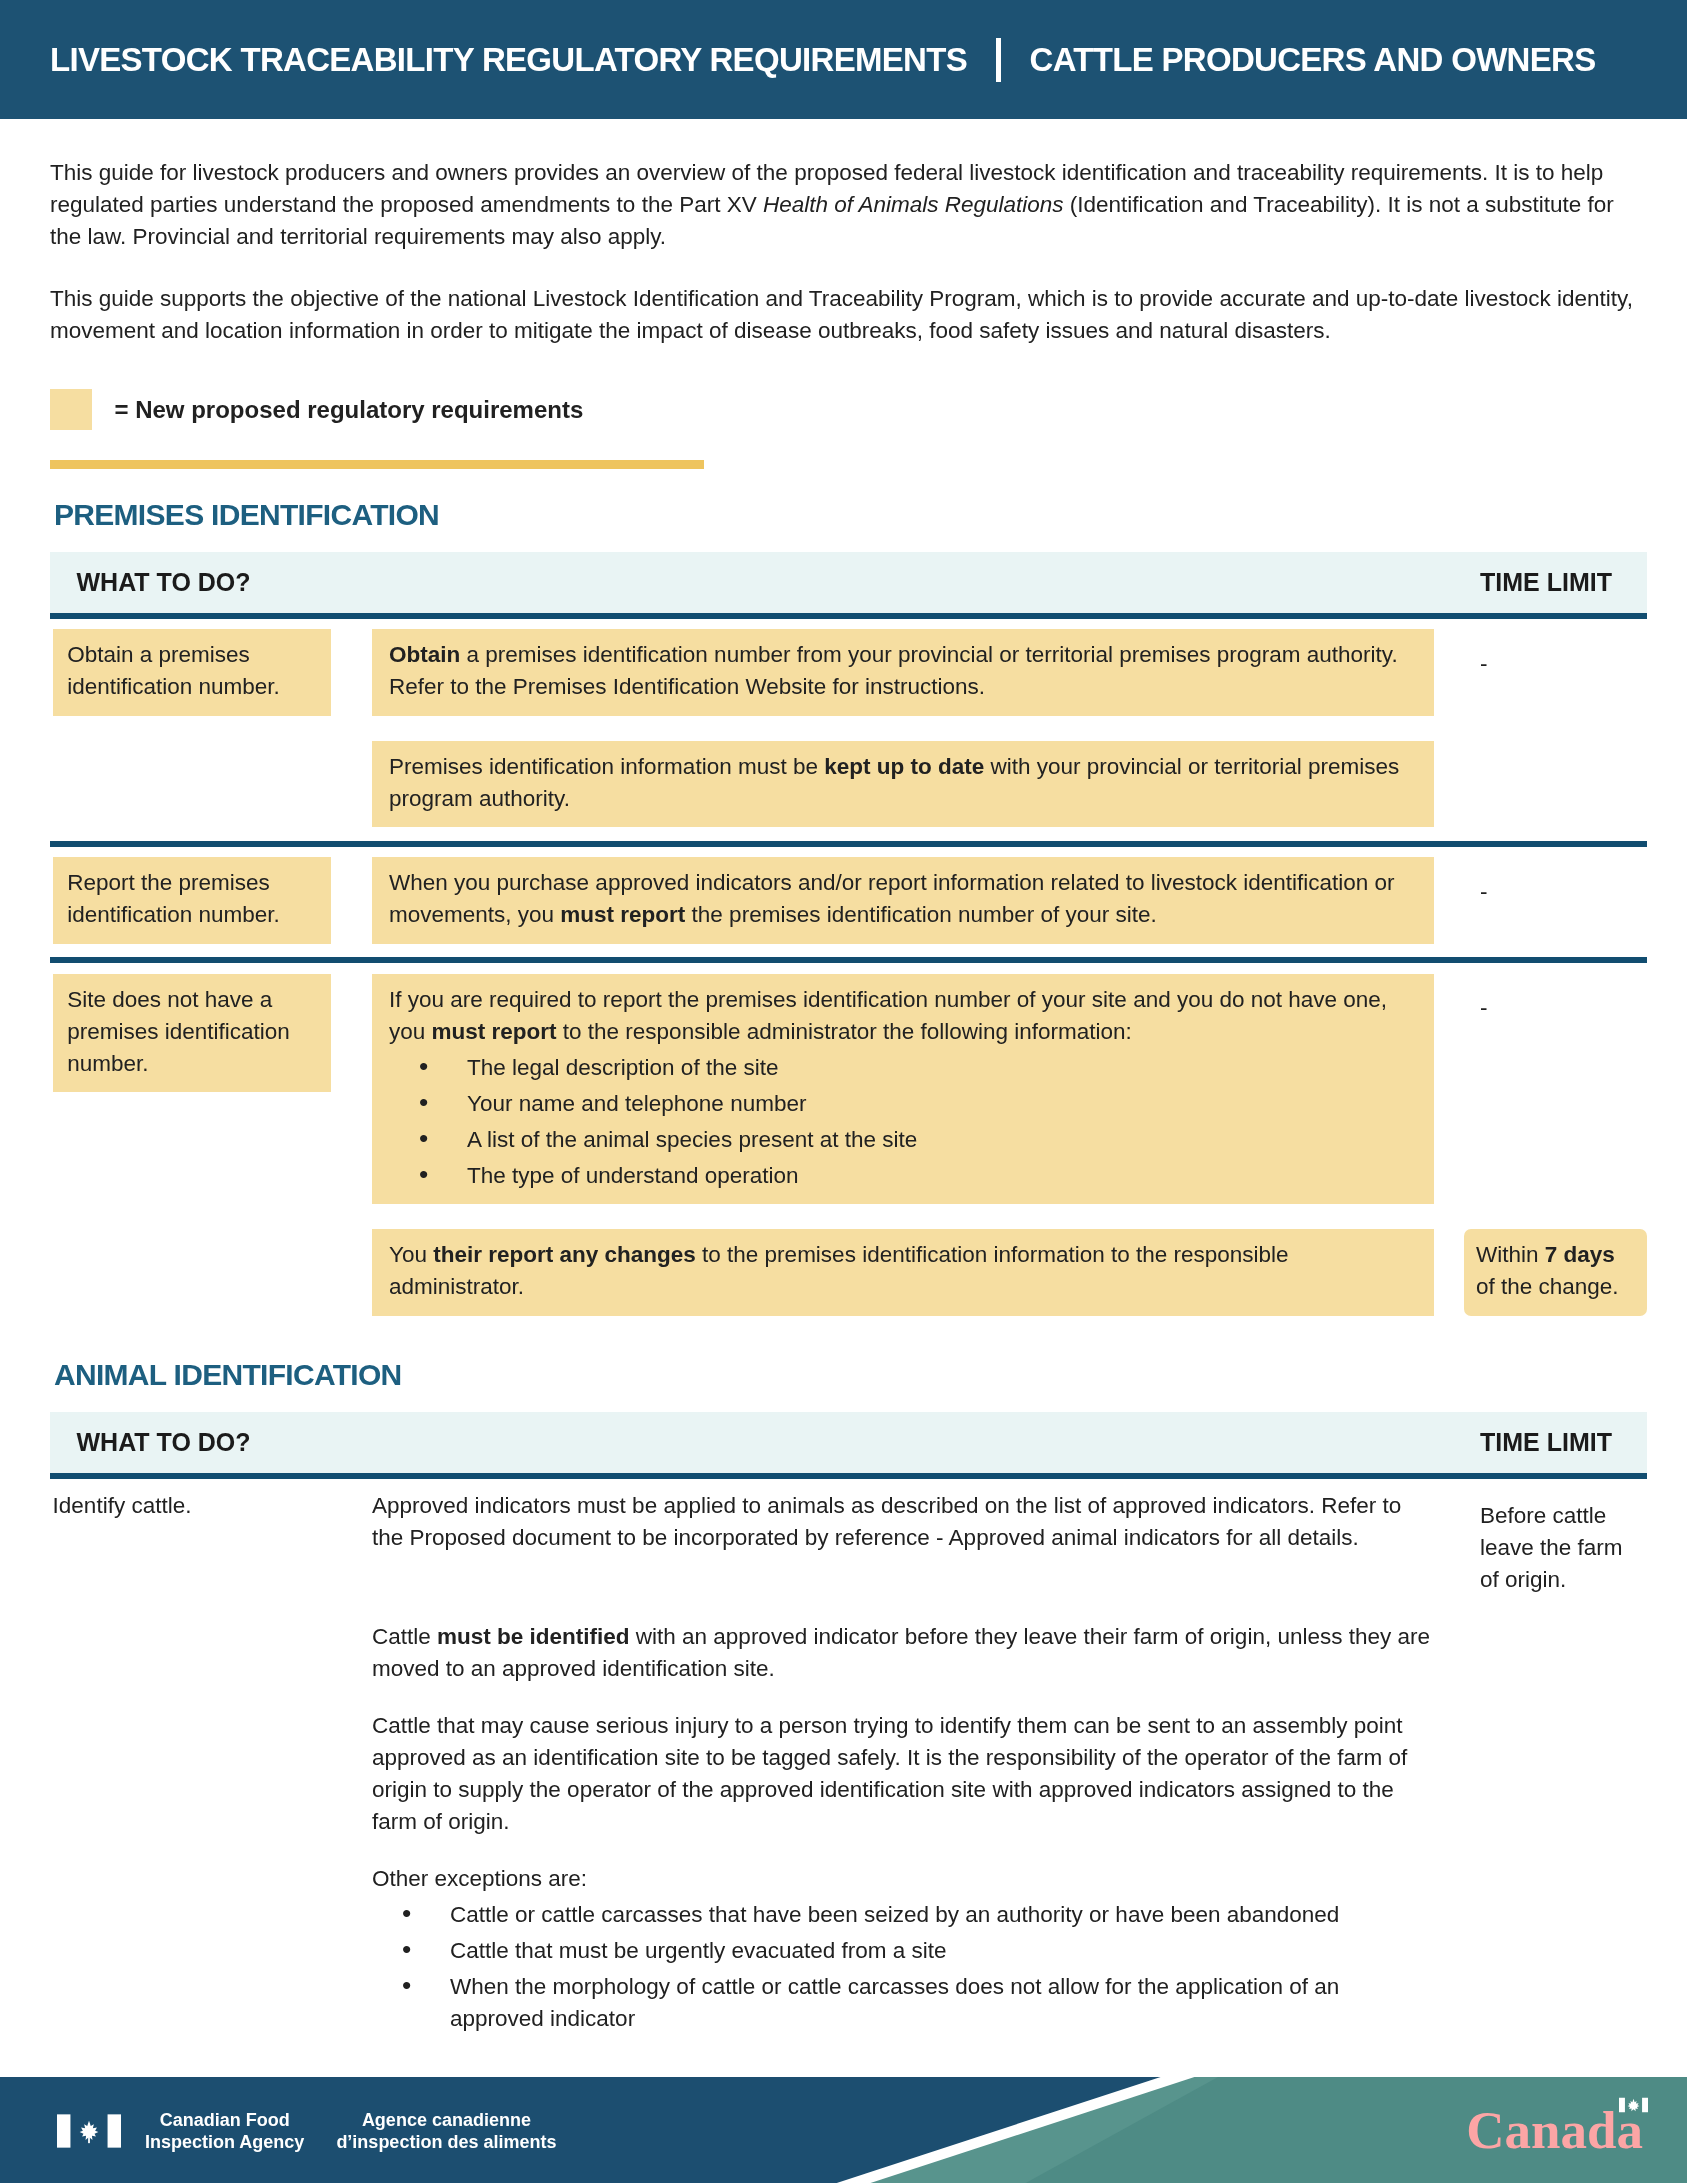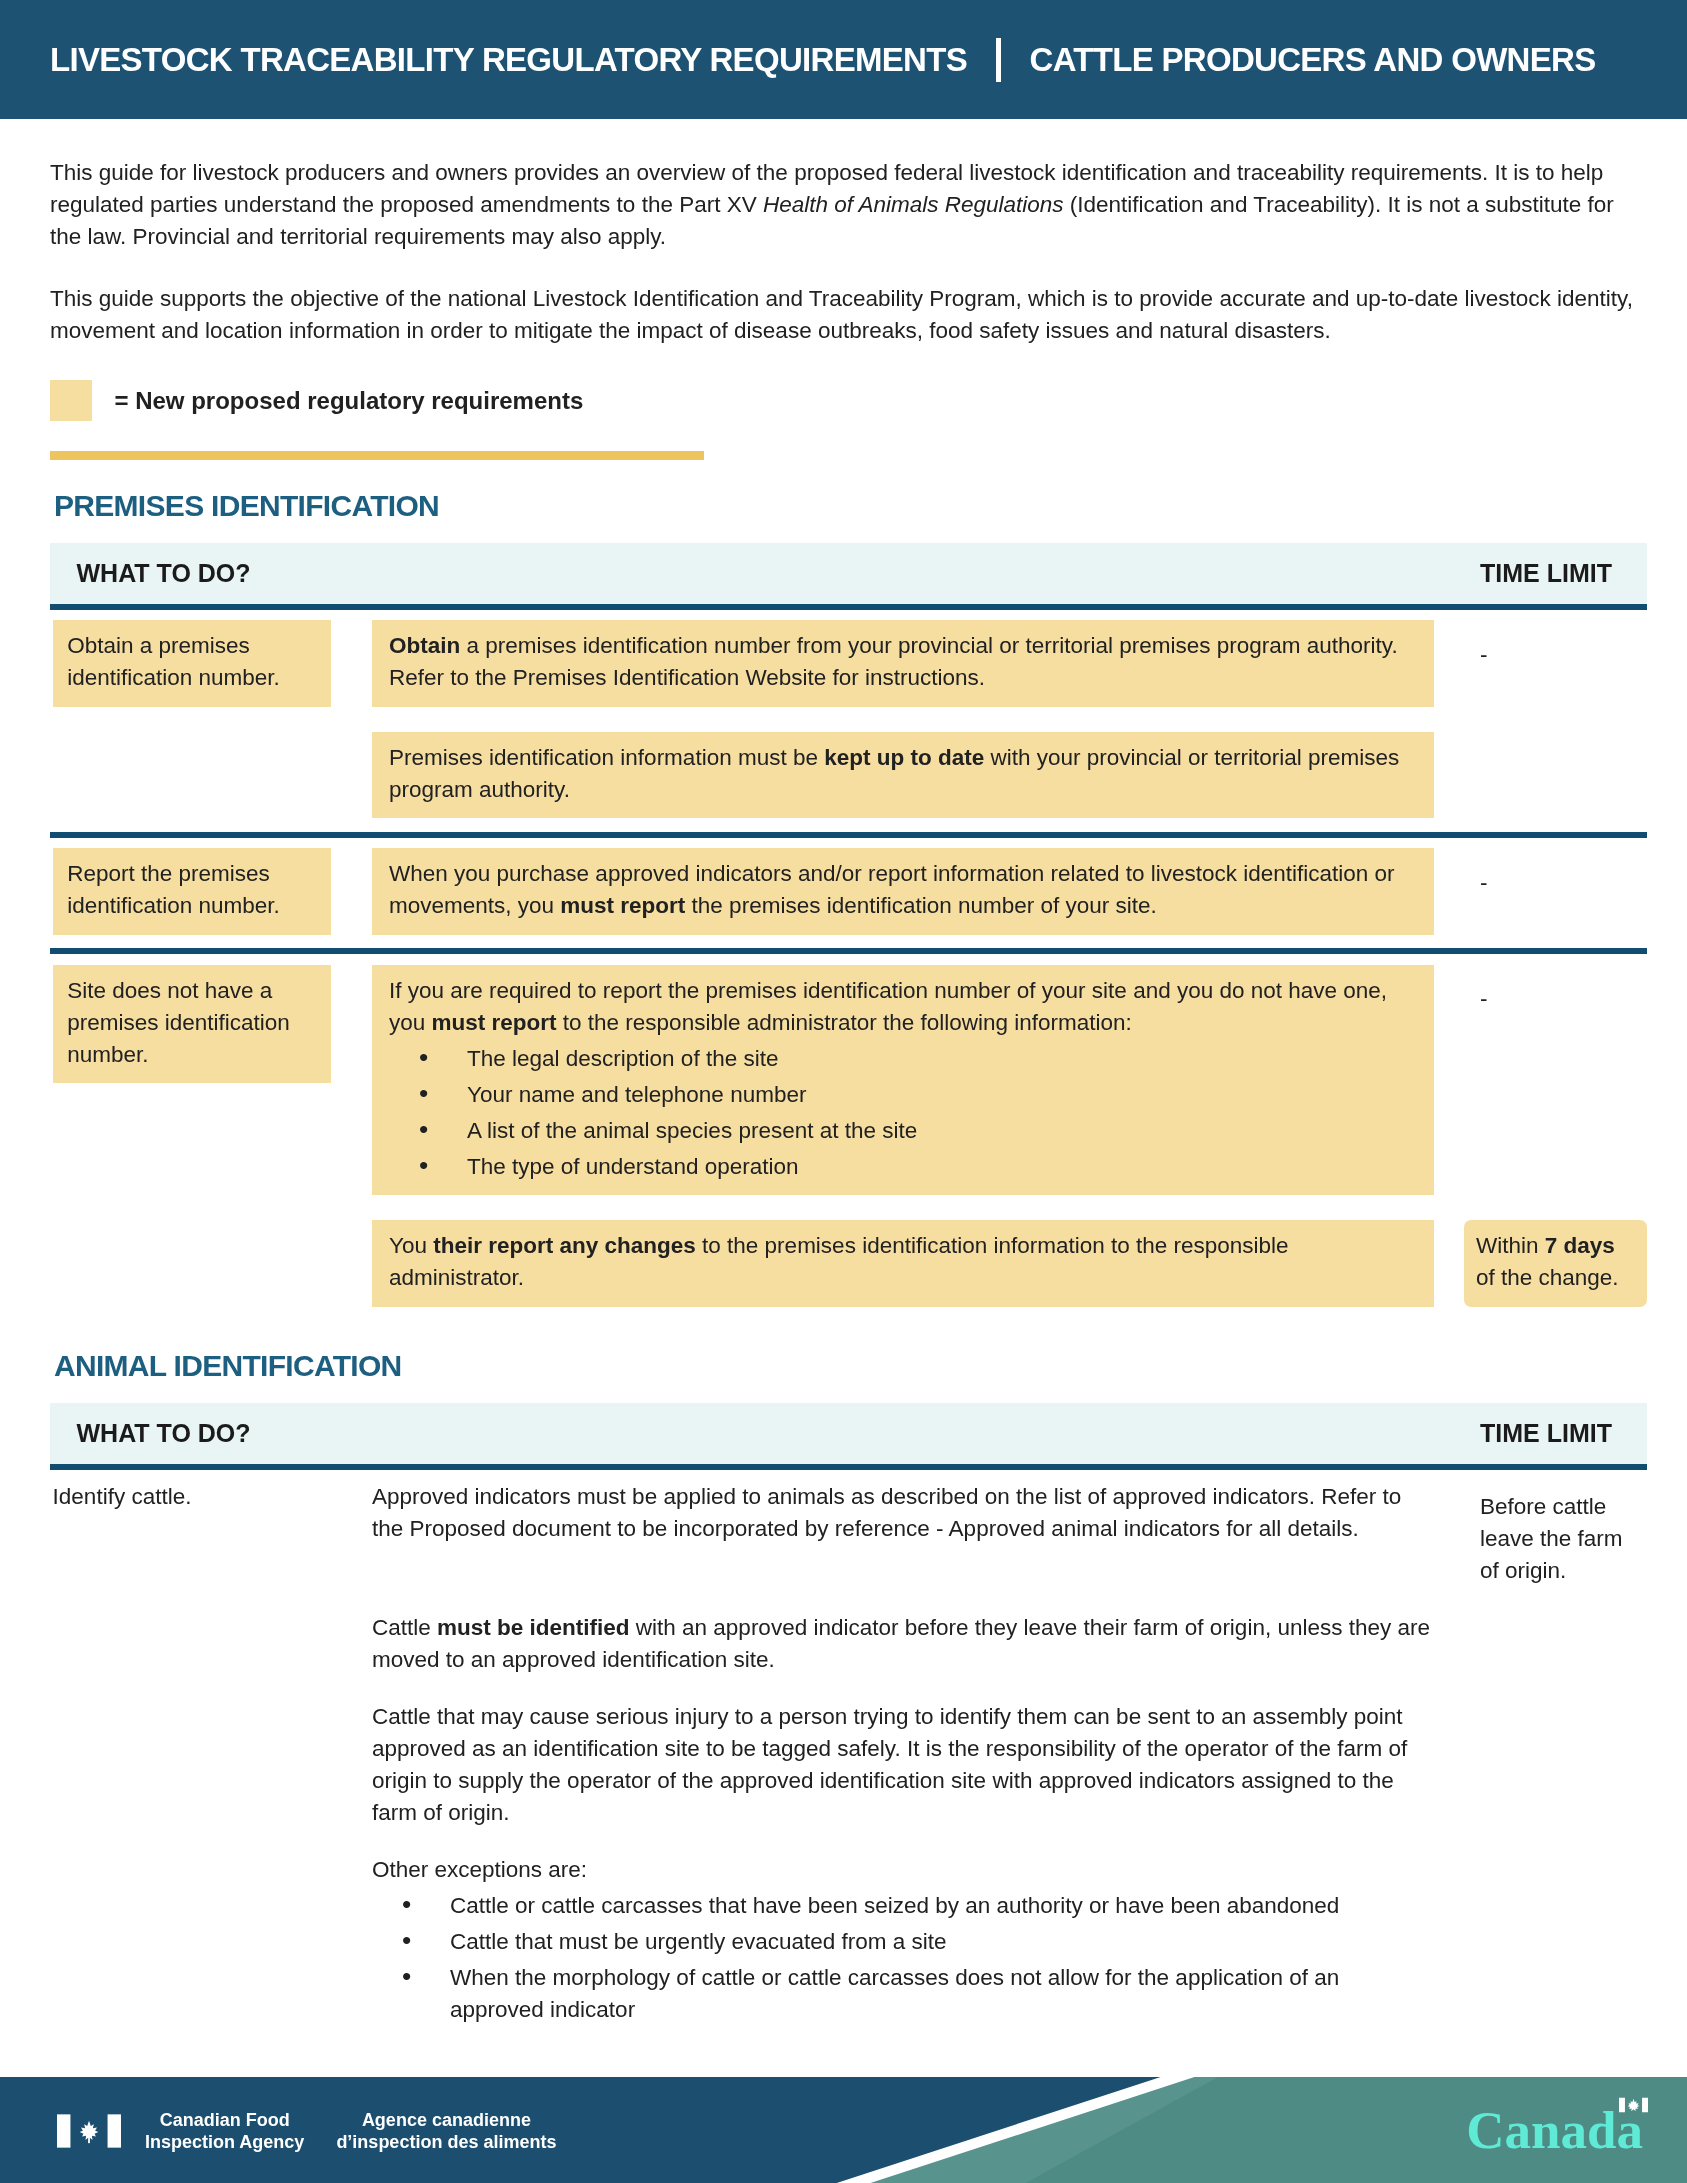--- a/index.html
+++ b/index.html
@@ -33,21 +33,21 @@
   .topbar .ttl{
     color:#fff;font-weight:700;font-size:33px;letter-spacing:-0.7px;white-space:nowrap;
   }
   .topbar .vdiv{
     width:4.6px;height:44px;background:#fff;margin:0 29px;flex:0 0 auto;
   }
   
   main{padding:0 50px;}
   .intro{font-size:22.5px;line-height:32px;margin:38px 0 0;max-width:1588px;}
   .intro.second{margin-top:30px;}
-  .legend{display:flex;align-items:center;gap:22.5px;margin-top:33px;}
+  .legend{display:flex;align-items:center;gap:22.5px;margin-top:42px;}
   .legend-swatch{width:42px;height:41px;background:var(--hl-yellow);flex:0 0 auto;}
   .legend-label{font-size:24px;font-weight:700;}
   .yellow-rule{margin:30px 0 0;width:654px;height:8.6px;background:var(--rule-yellow);border:none;}
   .section-title{
     color:var(--section-heading);font-size:30px;font-weight:700;
     letter-spacing:-0.7px;margin:29px 0 0 4px;line-height:33px;
   }
   
   .rtable{margin-top:21px;width:1597px;}
   .rt-head{
@@ -101,21 +101,21 @@
     clip-path:polygon(72.2% 0,100% 0,100% 100%,60.8% 100%);}
   .white-stripe{position:absolute;inset:0;background:#fff;
     clip-path:polygon(68.8% 0,70.8% 0,51.6% 100%,49.6% 100%);}
   .cfia{position:absolute;left:57px;top:32px;display:flex;align-items:center;gap:24px;color:#fff;text-align:center;}
   .cfia-flag{width:64px;height:36px;flex:0 0 auto;}
   .cfia-text{font-size:18px;line-height:22px;font-weight:700;white-space:nowrap;}
   .cfia-text.fr{margin-left:8px;}
   .wordmark{
     position:absolute;right:44px;top:26.5px;
     font-family:"Liberation Serif","DejaVu Serif",serif;
-    font-weight:700;font-size:53px;line-height:53px;color:#5eead4;
+    font-weight:700;font-size:53px;line-height:53px;color:#fca5a5;
   }
   .wm-flag{position:absolute;top:-6.6px;right:-5.3px;width:29px;height:16px;}
 </style>
 </head>
 <body>
 
 <div class="page">
 
   <header class="topbar">
     <div class="ttl">LIVESTOCK TRACEABILITY REGULATORY REQUIREMENTS</div>

